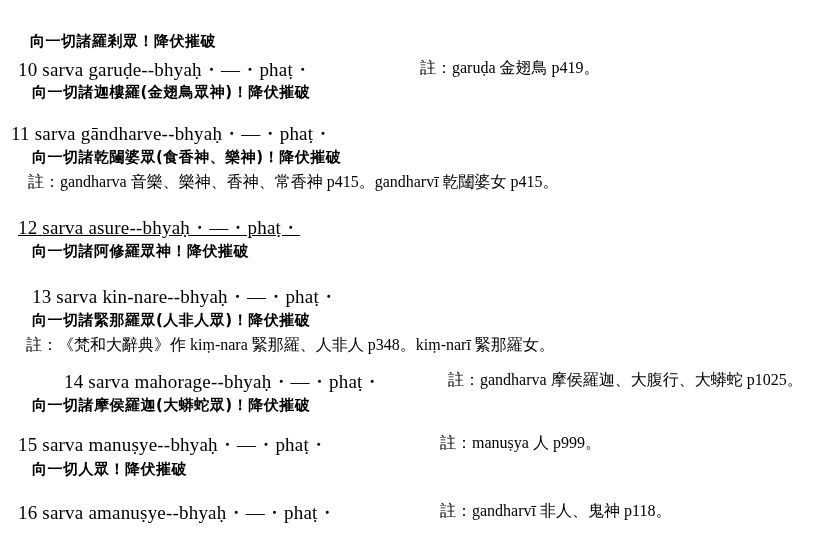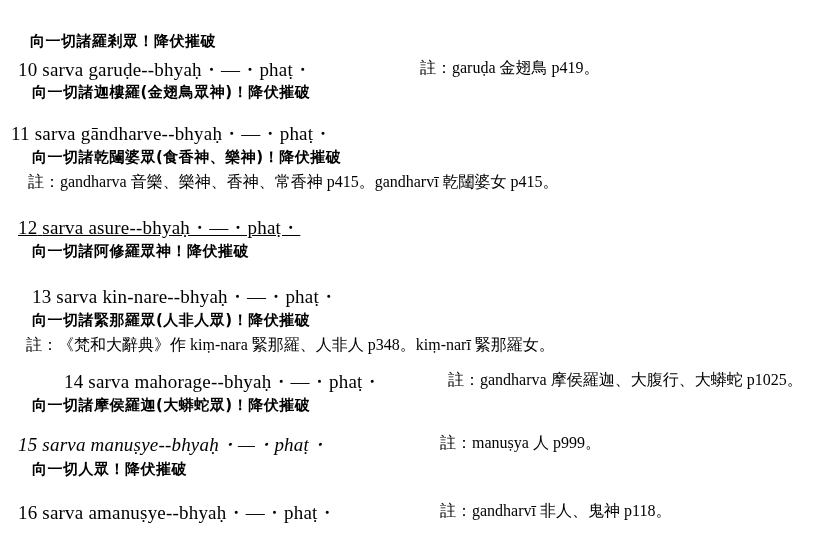--- a/index.html
+++ b/index.html
@@ -79,21 +79,21 @@
     <div class="abs note" style="left:26px; top:335px;">註：《梵和大辭典》作 kiṃ-nara 緊那羅、人非人 p348。kiṃ-narī 緊那羅女。</div>
   </div>
 
   <div>
     <div class="abs roman" style="left:18px; top:369px;margin-left:46px;"><span>14</span>&nbsp;<span>sarva   mahorage--bhyaḥ・—・phaṭ・</span></div>
     <div class="abs inline-note" style="left:448px; top:370px;">註：gandharva 摩侯羅迦、大腹行、大蟒蛇 p1025。</div>
     <div class="abs cn" style="left:32px; top:396px;">向一切諸摩侯羅迦(大蟒蛇眾)！降伏摧破</div>
   </div>
 
   <div>
-    <div class="abs roman" style="left:18px; top:432px;font-style:italic;"><span>15</span>&nbsp;<span>sarva   manuṣye--bhyaḥ・—・phaṭ・</span></div>
+    <div class="abs roman" style="left:18px; top:432px;"><span>15</span>&nbsp;<span>sarva   manuṣye--bhyaḥ・—・phaṭ・</span></div>
     <div class="abs inline-note" style="left:440px; top:433px;">註：manuṣya 人 p999。</div>
     <div class="abs cn" style="left:32px; top:460px;">向一切人眾！降伏摧破</div>
   </div>
 
   <div>
     <div class="abs roman" style="left:18px; top:500px;"><span>16</span>&nbsp;<span>sarva   amanuṣye--bhyaḥ・—・phaṭ・</span></div>
     <div class="abs inline-note" style="left:440px; top:501px;">註：gandharvī 非人、鬼神 p118。</div>
   </div>
 
 </div>

